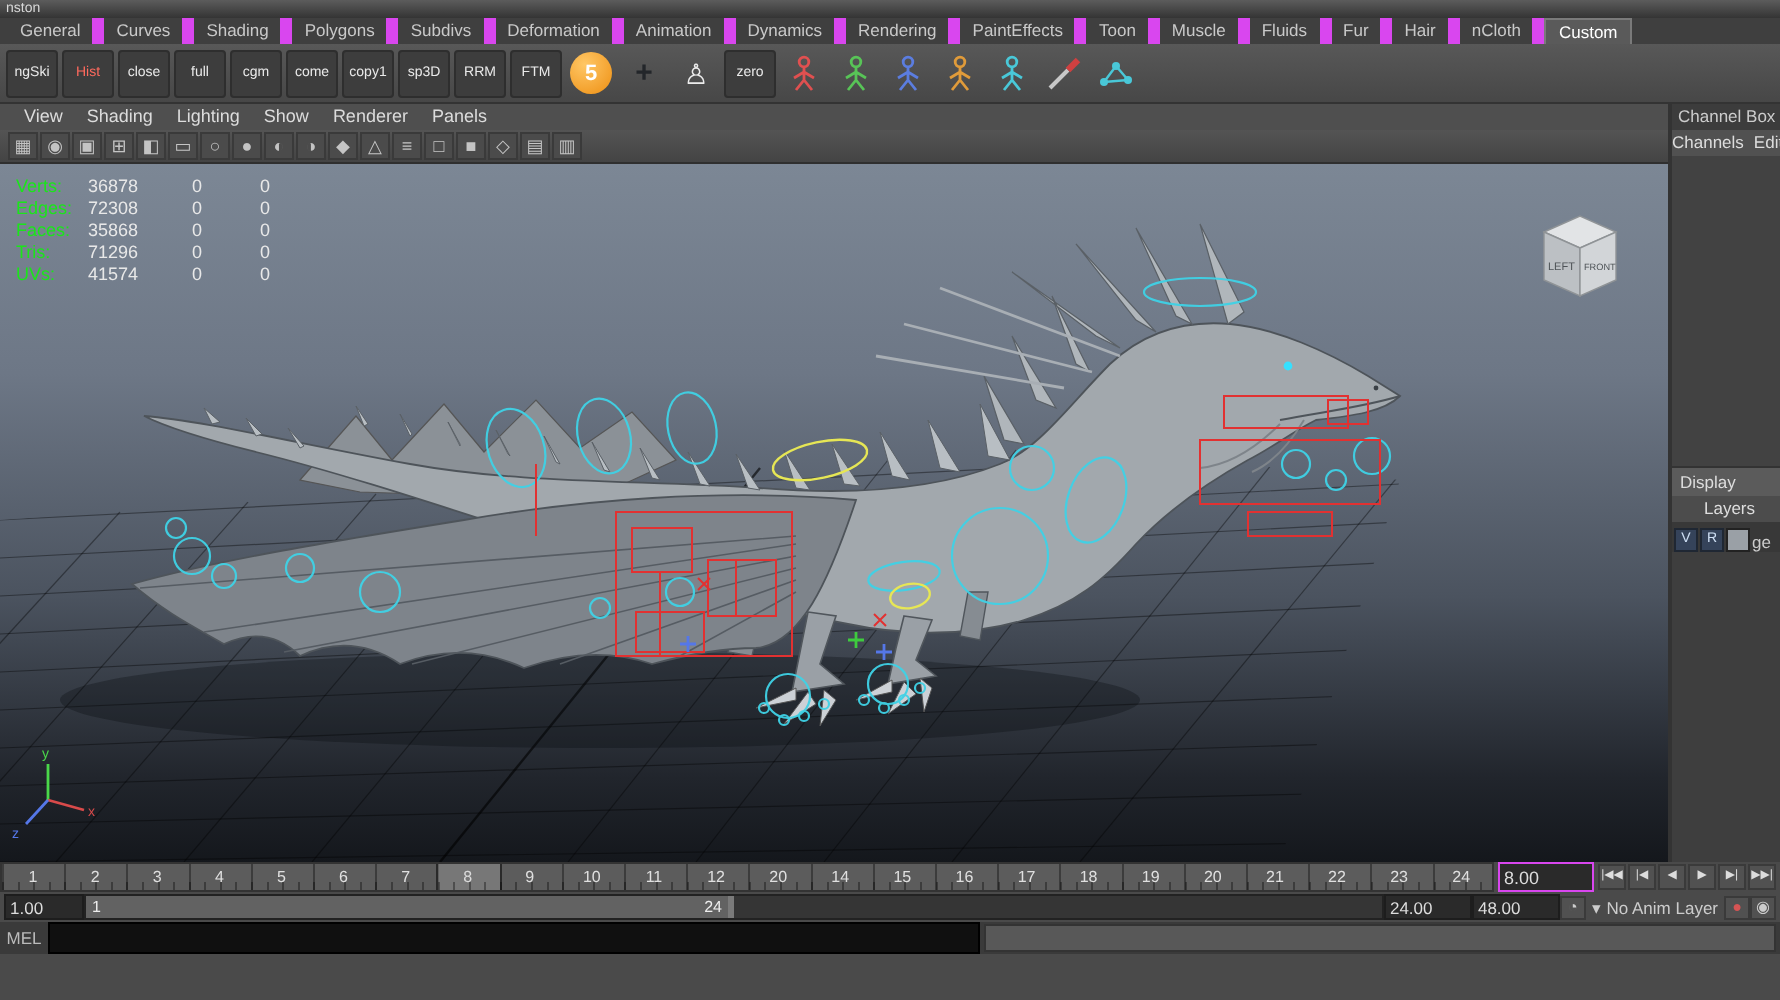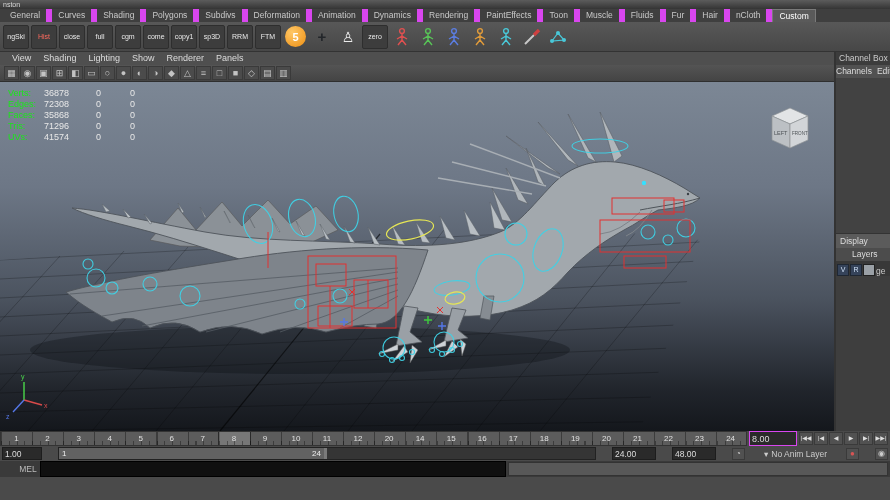--- a/index.html
+++ b/index.html
@@ -58,32 +58,32 @@
        background:repeating-linear-gradient(90deg,rgba(0,0,0,.35) 0 1px,transparent 1px 7.78px);}
   .tick-labels{display:flex;height:100%;}
   .tick{flex:1;text-align:center;line-height:14px;font-size:8px;color:#e0e0e0;}
   .playhead{position:absolute;left:217px;top:0;width:31px;height:100%;background:rgba(200,200,200,.25);
        border-left:1px solid #2a2a2a;border-right:1px solid #2a2a2a;}
   .cur-time{width:42px;height:13px;background:#2a2a2a;border:1px solid #d946ef;color:#ddd;font-size:9px;
        padding:0 2px;margin:0 2px;font-family:inherit;}
   .playback{display:flex;align-items:center;gap:1px;padding-right:2px;}
   .pb{width:14px;height:13px;background:#515151;border:1px solid #3a3a3a;color:#ddd;font-size:6px;padding:0;line-height:11px;font-family:inherit;}
   
-  .range-row{position:absolute;top:446px;left:0;width:100%;height:15px;background:#4a4a4a;display:flex;align-items:center;gap:16px;
+  .range-row{position:absolute;top:446px;left:0;width:100%;height:15px;background:#4a4a4a;display:flex;align-items:center;gap:0;
        padding:0 2px;box-sizing:border-box;}
   .num-field{height:11px;background:#2a2a2a;border:1px solid #1d1d1d;color:#ddd;font-size:8.5px;padding:0 2px;font-family:inherit;}
   .w34{width:34px;} .w38{width:38px;}
   .range-slider{position:relative;flex:1;height:11px;background:#353535;border:1px solid #222;}
   .range-bar{position:absolute;left:0;top:0;width:50%;height:100%;background:#626262;display:flex;justify-content:space-between;
        align-items:center;font-size:8px;color:#eee;padding:0 3px;box-sizing:border-box;border-right:3px solid #7a7a7a;}
   .mini{width:13px;height:12px;background:#515151;border:1px solid #3a3a3a;color:#ccc;font-size:8px;padding:0;line-height:10px;font-family:inherit;}
   .anim-layer{display:flex;align-items:center;gap:3px;color:#ccc;font-size:8.5px;padding:0 3px;white-space:nowrap;}
   .key-dot{color:#d65454;}
   
-  .cmd-row{position:absolute;top:461px;left:0;width:100%;height:16px;background:#3a3a3a;display:flex;align-items:center;box-sizing:border-box;padding-left:16px;}
+  .cmd-row{position:absolute;top:461px;left:0;width:100%;height:16px;background:#3a3a3a;display:flex;align-items:center;box-sizing:border-box;}
   .mel{width:24px;text-align:center;color:#bbb;font-size:8.5px;cursor:default;}
   .cmd-input{width:460px;height:12px;background:#101010;border:1px solid #000;margin-right:2px;color:#ddd;font-family:inherit;}
   .cmd-output{flex:1;height:12px;background:#585858;border:1px solid #333;margin-right:2px;}
   .help-row{position:absolute;top:477px;left:0;width:100%;height:23px;background:#2e2e2e;color:#9c9c9c;
        font-size:9px;padding:3px 0 0 4px;box-sizing:border-box;}
 </style>
 </head>
 <body>
 
 <div class="app">

